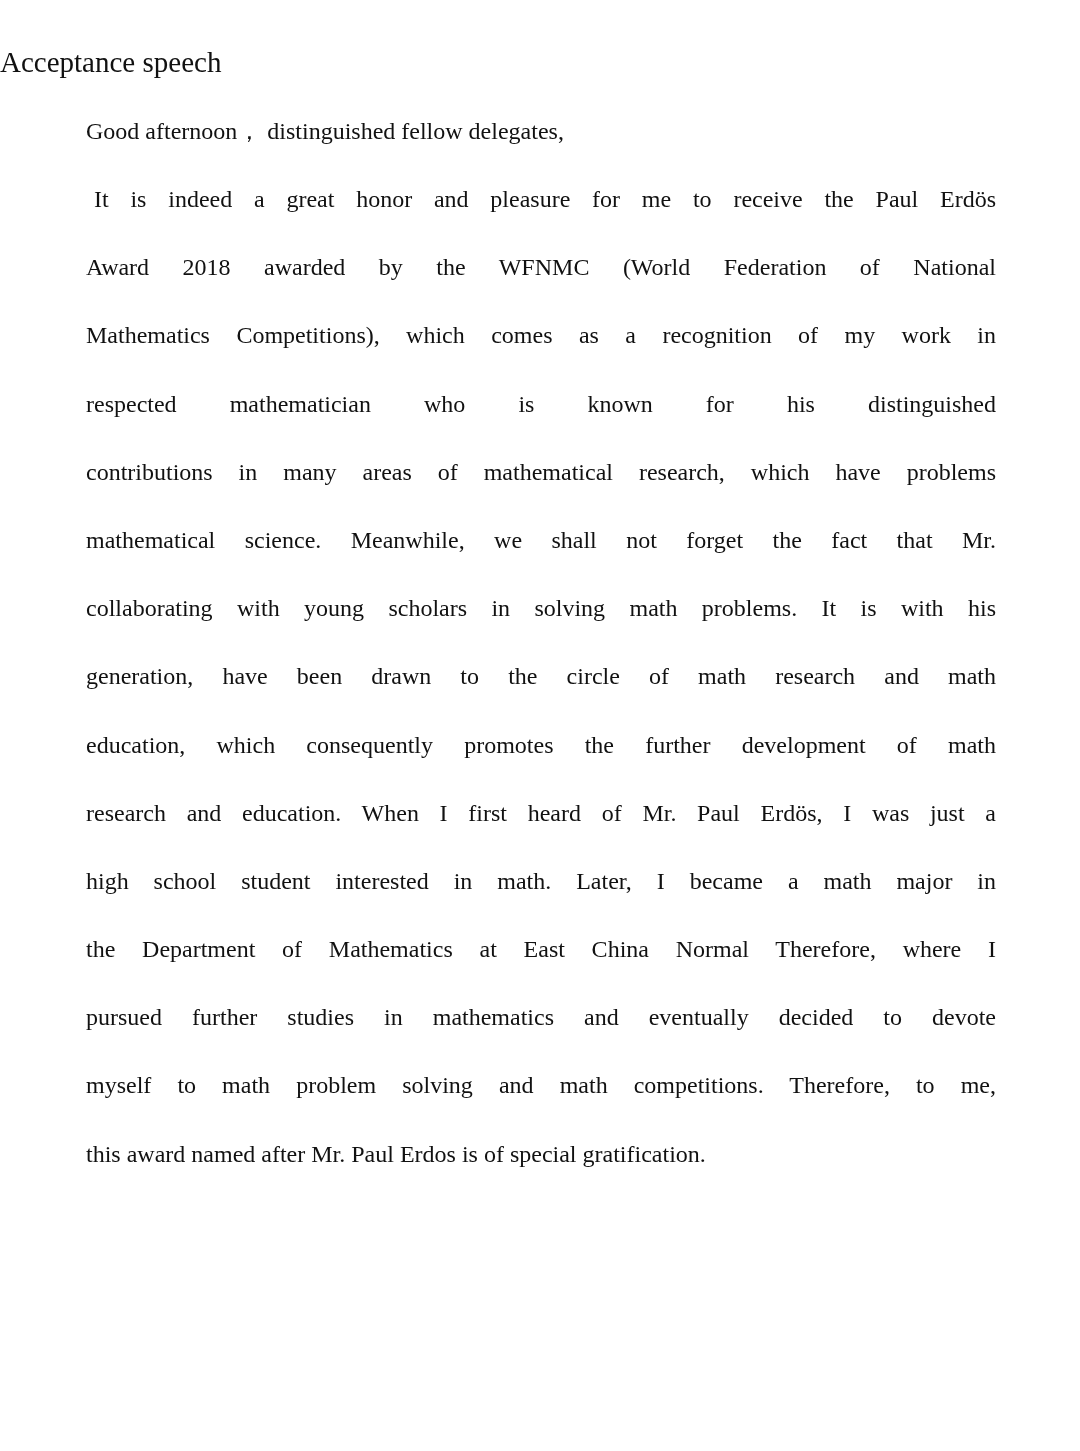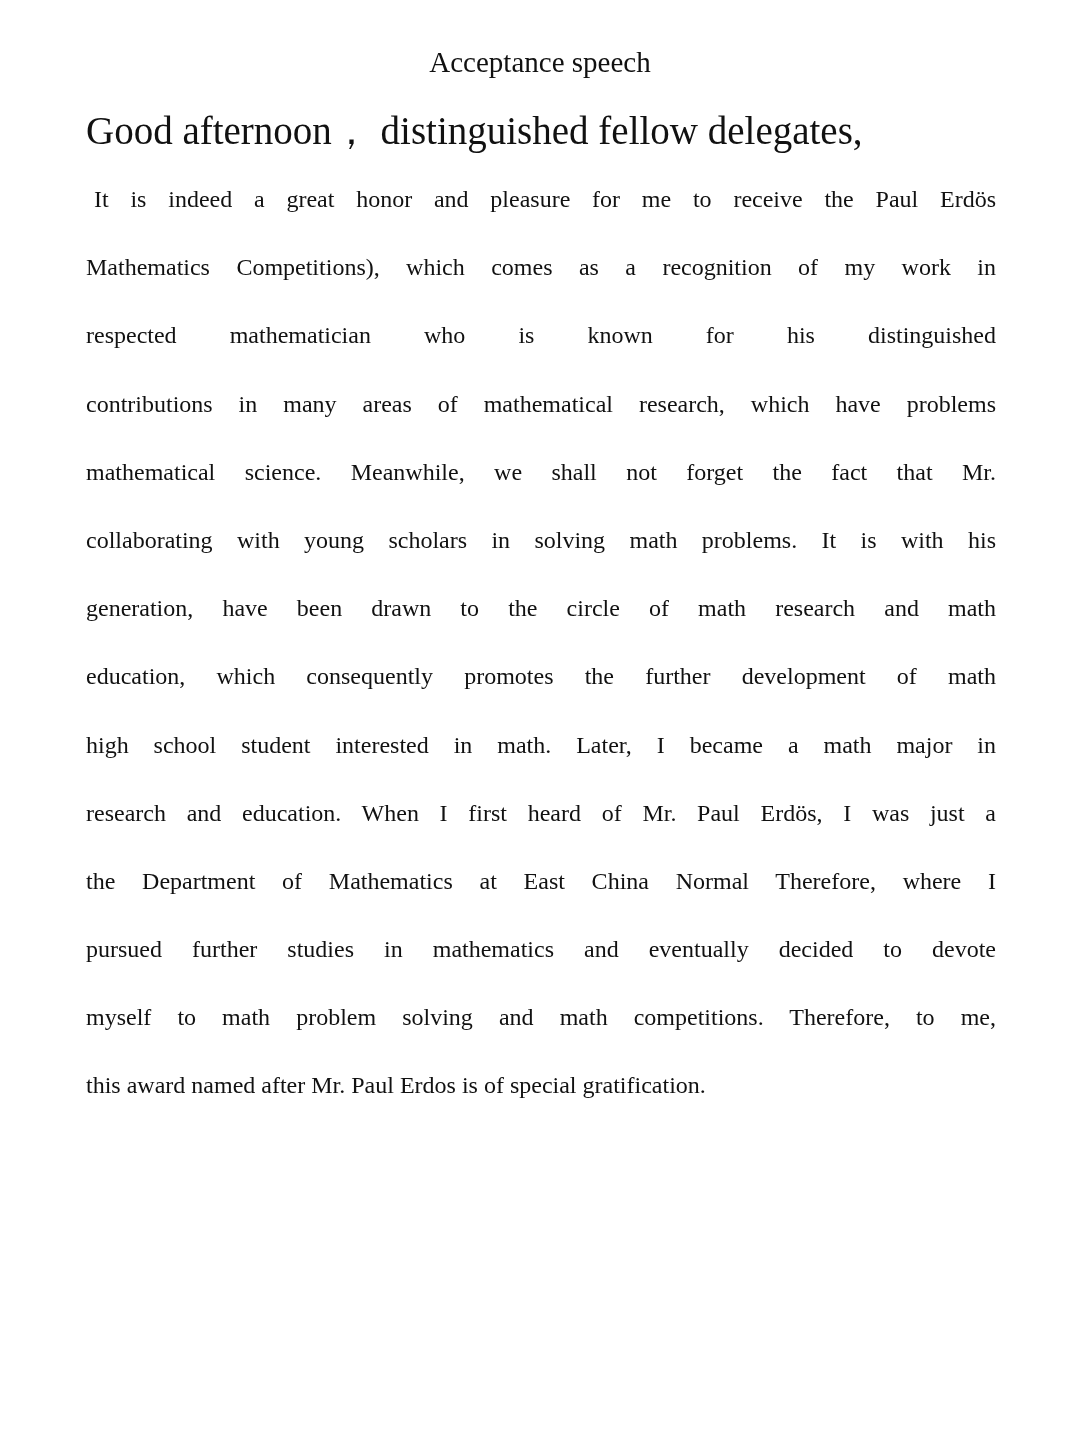--- a/index.html
+++ b/index.html
@@ -1,37 +1,38 @@
 <!DOCTYPE html>
 <html><head>
 <meta charset="utf-8">
 <style>
   html, body { margin: 0; padding: 0; background: #ffffff; }
   body { width: 1080px; height: 1451px; position: relative; overflow: hidden; font-family: "Liberation Serif", "DejaVu Serif", serif; color: #111111; }
-  .title { position: absolute; top: 42px; left: 0; width: 1080px; text-align: center; font-size: 29px; line-height: 40px; }
-  .greeting { position: absolute; top: 111px; left: 86px; font-size: 39px; line-height: 40px; white-space: pre; }
+  .title { position: absolute; top: 42px; left: 0; width: 1080px; text-align: left; font-size: 29px; line-height: 40px; }
+  .greeting { position: absolute; top: 111px; left: 86px; font-size: 24px; line-height: 40px; white-space: pre; }
   .body-lines { position: absolute; top: 179px; left: 86px; width: 910px; }
   .line { height: 68.2px; font-size: 24px; line-height: 40px; text-align: justify; text-align-last: justify; white-space: normal; }
   .line.last { text-align-last: left; }
   .line.indent { padding-left: 8px; }
 </style>
 </head>
 <body>
 
 <div class="title">Acceptance speech</div>
 <div class="greeting">Good afternoon， distinguished fellow delegates,</div>
 
 <div class="body-lines">
   <div class="line indent">It is indeed a great honor and pleasure for me to receive the Paul Erdös</div>
+  <div class="line">Award 2018 awarded by the WFNMC (World Federation of National</div>
   <div class="line">Mathematics Competitions), which comes as a recognition of my work in</div>
   <div class="line">respected mathematician who is known for his distinguished</div>
   <div class="line">contributions in many areas of mathematical research, which have problems</div>
   <div class="line">mathematical science. Meanwhile, we shall not forget the fact that Mr.</div>
   <div class="line">collaborating with young scholars in solving math problems. It is with his</div>
   <div class="line">generation, have been drawn to the circle of math research and math</div>
   <div class="line">education, which consequently promotes the further development of math</div>
+  <div class="line">research and education. When I first heard of Mr. Paul Erdös, I was just a</div>
   <div class="line">high school student interested in math. Later, I became a math major in</div>
-  <div class="line">research and education. When I first heard of Mr. Paul Erdös, I was just a</div>
   <div class="line">the Department of Mathematics at East China Normal Therefore, where I</div>
   <div class="line">pursued further studies in mathematics and eventually decided to devote</div>
   <div class="line">myself to math problem solving and math competitions. Therefore, to me,</div>
   <div class="line last">this award named after Mr. Paul Erdos is of special gratification.</div>
 </div>
 
 </body></html>

